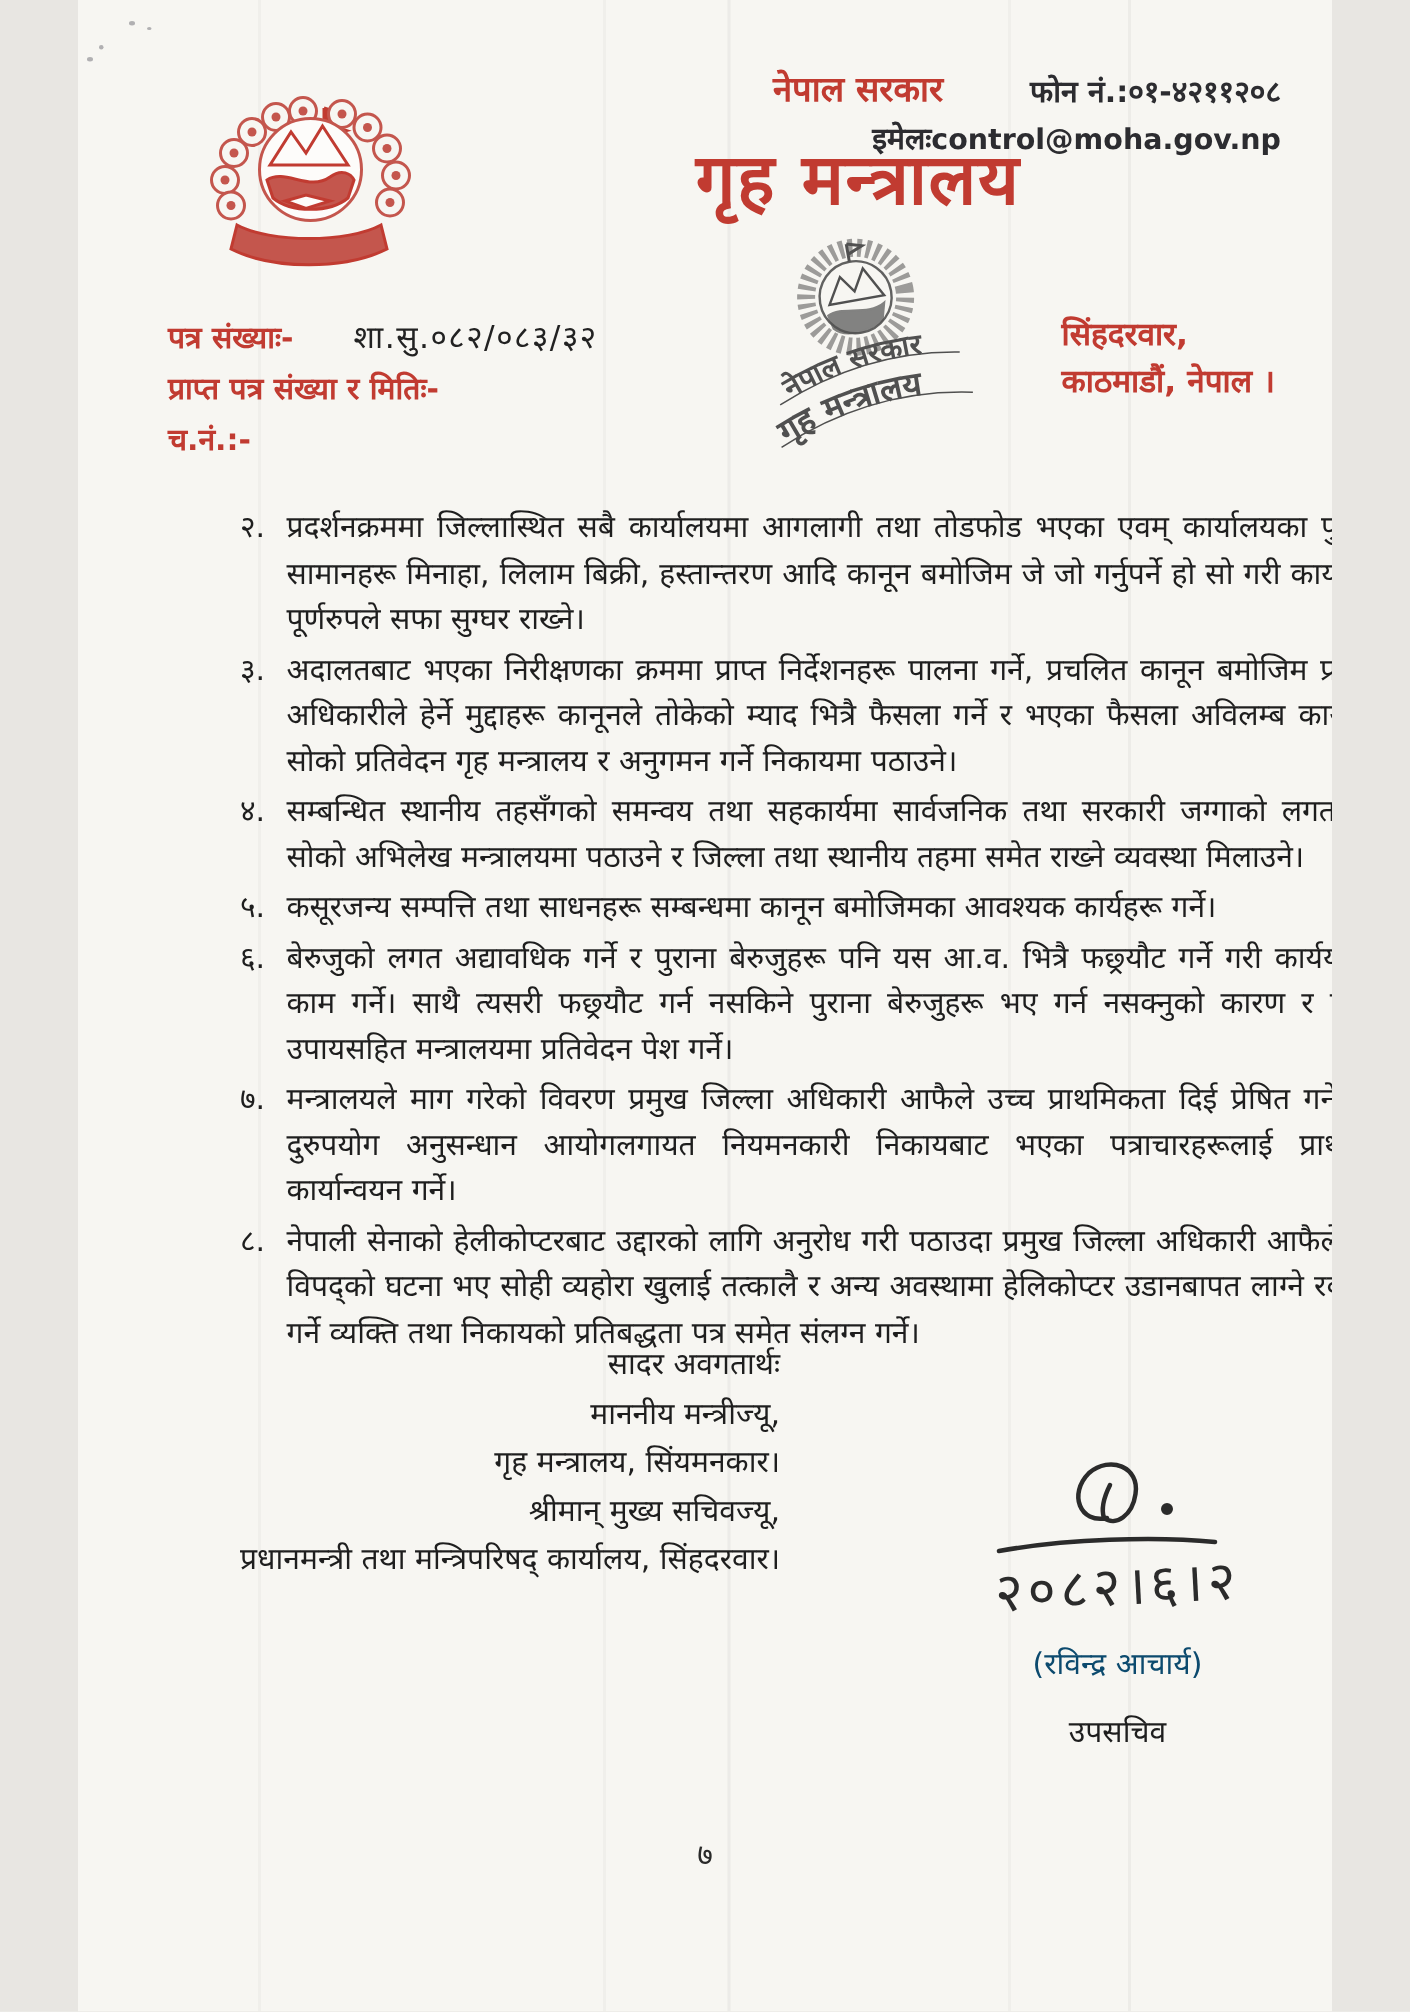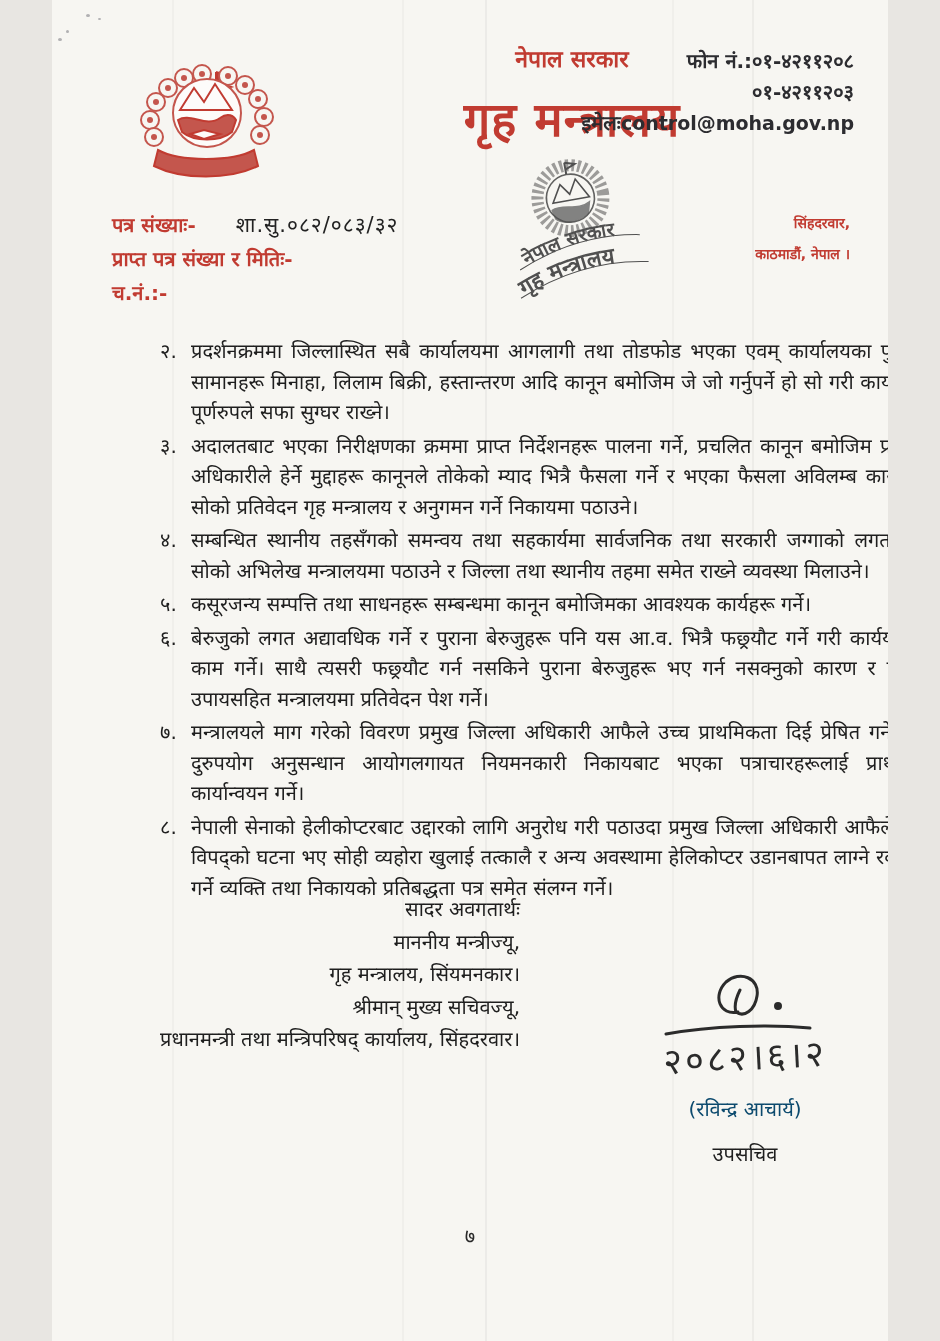--- a/index.html
+++ b/index.html
@@ -27,22 +27,22 @@
   }
   .contact .latin { font-weight:bold; font-size:19px; }
   .emblem { position:absolute; left:68px; top:58px; }
   .stamp  { position:absolute; left:432px; top:150px; opacity:0.88; }
 
   
   .refs { position:absolute; left:60px; top:208px; font-size:20px; line-height:34px;
           color:#c13b31; font-weight:bold; }
   .refs .row { white-space:nowrap; }
   .ref-value { color:#222; font-weight:normal; font-size:21px; padding-left:40px; letter-spacing:1px; }
-  .address { position:absolute; right:38px; top:208px; text-align:right;
-             color:#c13b31; font-weight:bold; font-size:14px; line-height:31px; }
+  .address { position:absolute; right:38px; top:208px; text-align:left;
+             color:#c13b31; font-weight:bold; font-size:21px; line-height:31px; }
 
   
   .body-list { position:absolute; left:108px; top:336px; width:816px; list-style:none; }
   .body-item { display:flex; margin-bottom:3px; }
   .body-item .num { width:31px; flex:0 0 31px; font-size:20px; line-height:30.5px; color:#1e1e1e; }
   .body-item .txt { flex:1; font-size:20px; line-height:30.5px; text-align:justify; color:#1e1e1e; }
 
   
   .closing { position:absolute; left:108px; top:893px; font-size:20px; line-height:32.5px; color:#1e1e1e;text-align:right; }
 
@@ -70,21 +70,20 @@
   <div class="speck" style="left:6px; top:38px; width:4px; height:3px"></div>
   <div class="speck" style="left:14px; top:30px; width:3px; height:3px"></div>
   <div class="speck" style="left:34px; top:14px; width:4px; height:3px"></div>
   <div class="speck" style="left:46px; top:18px; width:3px; height:2px"></div>
 
   <div class="gov-title">नेपाल सरकार</div>
   <div class="ministry-title">गृह मन्त्रालय</div>
 
   <div class="contact">
     <div><span>फोन नं.:</span><span>०१-४२११२०८</span></div>
-    <div>०१-४२११२०३</div>
     <div><span>इमेलः</span><span class="latin">control@moha.gov.np</span></div>
   </div>
 
   <svg class="emblem" width="172" height="128" viewBox="0 0 172 128">
     <g stroke="#c4564d" fill="none" stroke-width="2">
 
       <path d="M96 14 L96 34 M96 14 L112 19 L96 24 M96 24 L111 29 L96 33" stroke="#c13b31" fill="#c13b31"></path>
 
       <g fill="#f7f6f2">
         <circle cx="30" cy="62" r="9"></circle>

